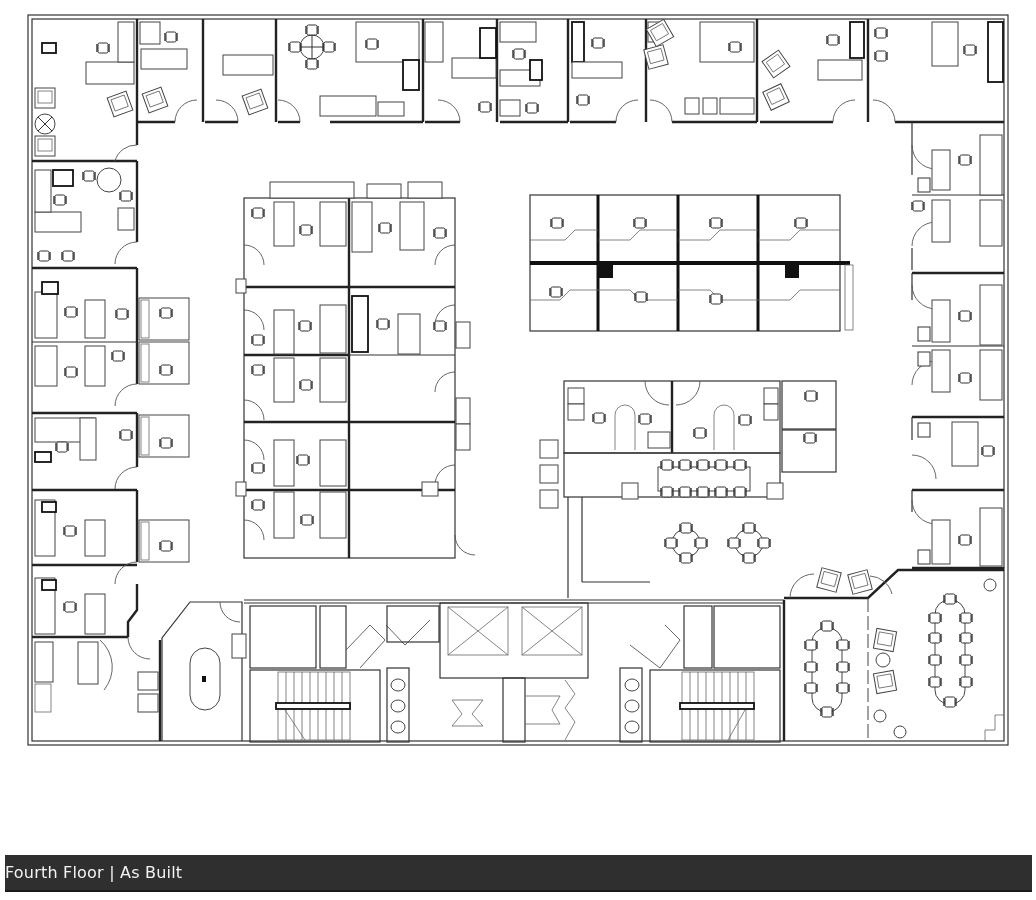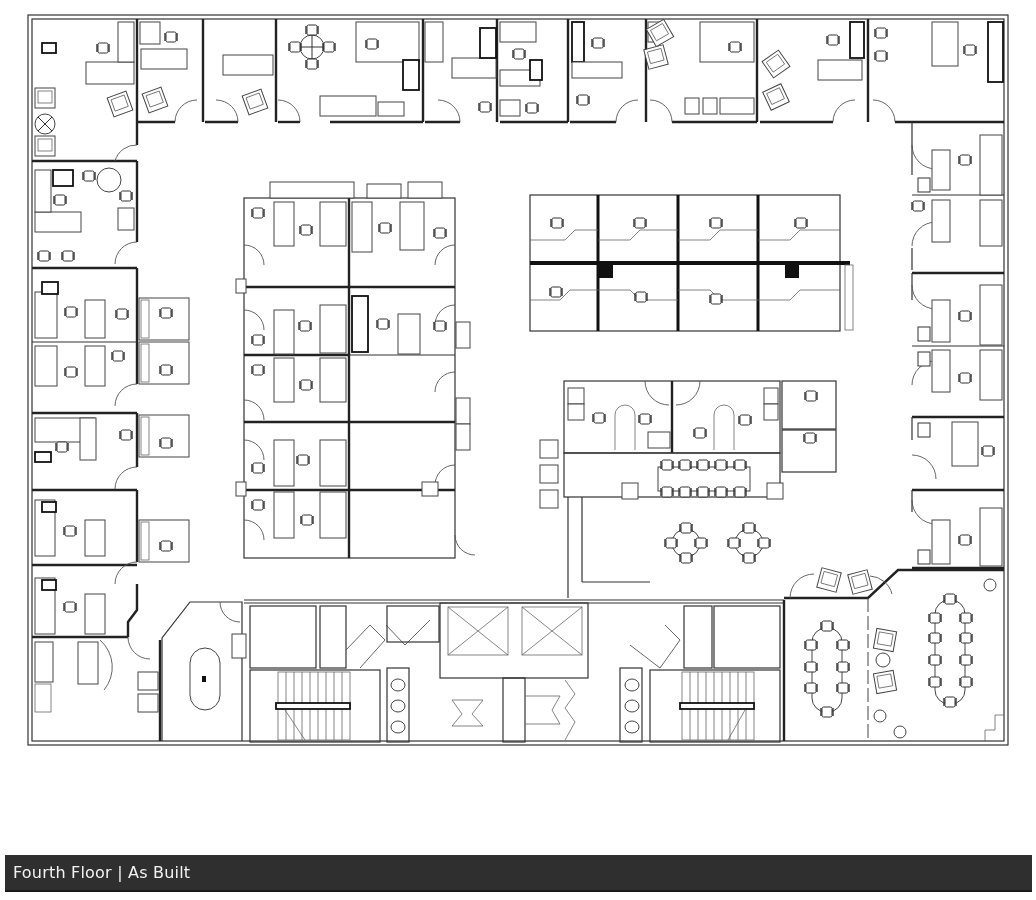--- a/index.html
+++ b/index.html
@@ -2,21 +2,21 @@
 <html><head>
 <meta charset="utf-8">
 <style>
   html, body { margin: 0; padding: 0; background: #ffffff; }
   body { width: 1036px; height: 900px; position: relative; overflow: hidden; font-family: "DejaVu Sans", sans-serif; }
   .plan-wrap { position: absolute; left: 0; top: 0; width: 1036px; height: 760px; }
   .plan-wrap svg { display: block; }
   .caption-bar {
     position: absolute; left: 5px; top: 855px; width: 1027px; height: 37px;
     background: #2f2f2f; border-bottom: 2px solid #1a1a1a; box-sizing: border-box;
-    display: flex; align-items: center; padding-left: 8px;
+    display: flex; align-items: center; 
   }
   .caption-text { color: #f2f2f2; font-family: "DejaVu Sans", sans-serif; font-size: 16px; letter-spacing: 0.2px; }
   svg .wall { fill: none; stroke: #333; stroke-width: 1.2; }
   svg .wall-thick { fill: none; stroke: #222; stroke-width: 2.4; }
   svg .furn { fill: #fff; stroke: #444; stroke-width: 1; }
   svg .furn-dark { fill: #fff; stroke: #111; stroke-width: 1.8; }
   svg .door { fill: none; stroke: #555; stroke-width: 0.9; }
   svg .chair { fill: #fff; stroke: #333; stroke-width: 1; }
   svg .fill-dark { fill: #111; stroke: none; }
   svg .thin { fill: none; stroke: #666; stroke-width: 0.8; }

